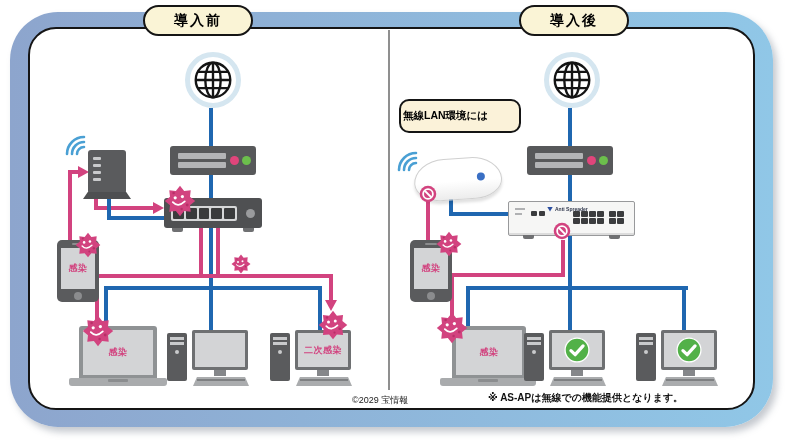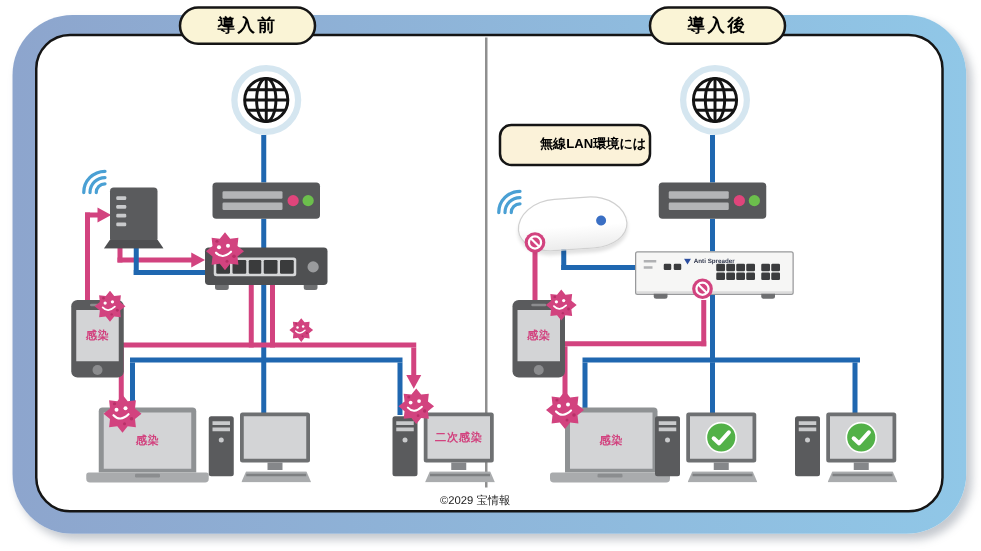--- a/index.html
+++ b/index.html
@@ -66,21 +66,21 @@
              border-radius:2px;z-index:3;box-shadow:inset 0 -2px 0 #dcdcdc;}
   .app-logo{position:absolute;left:38px;top:4px;display:flex;align-items:center;gap:2px;font-size:5px;
             color:#30374d;font-weight:700;white-space:nowrap;}
   .logo-mark{width:6px;height:5px;background:#2b4ea0;clip-path:polygon(0 0,100% 0,50% 100%);display:block;}
   .app-mk{position:absolute;background:#b0b1b3;display:block;}
   .app-pt{position:absolute;background:#3b3c3e;border-radius:1px;display:block;}
   .pt-grid{position:absolute;display:grid;grid-template-columns:repeat(4,7px);grid-auto-rows:6px;gap:1px;}
   .pt-grid.four{grid-template-columns:repeat(2,7px);}
   .pt-grid i{background:#3b3c3e;border-radius:1px;display:block;}
   .callout{position:absolute;left:399px;top:99px;width:122px;background:#fbf2d9;border:2px solid #151515;
-           border-radius:10px;padding:7px 2px;text-align:right;font-size:10.5px;font-weight:600;
+           border-radius:10px;padding:7px 2px;text-align:left;font-size:10.5px;font-weight:600;
            line-height:1.5;z-index:8;box-sizing:border-box;}
   .ap-pad{position:absolute;left:414px;top:158px;width:86px;height:40px;
           background:linear-gradient(180deg,#ffffff 55%,#ececec);border:1px solid #d0d0d0;
           border-radius:38% 38% 34% 34%/60% 60% 48% 48%;transform:rotate(-4deg);z-index:4;
           box-shadow:0 3px 3px rgba(0,0,0,.12);}
   .ap-dot{position:absolute;right:16px;top:15px;width:8px;height:8px;border-radius:50%;background:#3a6fc4;display:block;}
   .copyright{position:absolute;left:352px;top:394px;font-size:9px;color:#222;z-index:8;}
   .note{position:absolute;left:488px;top:391px;font-size:10px;font-weight:700;color:#111;z-index:8;}
 </style>
 </head>
@@ -215,21 +215,21 @@
         <i class="tw-bar" style="top:9px;"></i>
         <i class="tw-dot"></i>
       </div>
       <div class="mon" style="left:25px;top:0;width:56px;height:40px;">
         <div class="mon-scr"></div>
       </div>
       <i class="mon-stand" style="left:47px;top:40px;width:12px;height:6px;"></i>
       <i class="kb" style="left:26px;top:47px;width:56px;"></i>
     </div>
 
-    <div class="desktop" style="left:270px;top:330px;width:85px;height:58px;margin-left:44px;">
+    <div class="desktop" style="left:270px;top:330px;width:85px;height:58px;">
       <div class="tower" style="left:0;top:3px;height:48px;">
         <i class="tw-bar" style="top:4px;"></i>
         <i class="tw-bar" style="top:9px;"></i>
         <i class="tw-dot"></i>
       </div>
       <div class="mon" style="left:25px;top:0;width:56px;height:40px;">
         <div class="mon-scr">
           <span class="inf">二次感染</span>
         </div>
       </div>
@@ -385,13 +385,14 @@
 
     <svg class="virus" style="left:436px;top:231px;width:26px;height:26px;">
         <use href="#sym-virus"></use>
       </svg>
     <svg class="virus" style="left:436px;top:312px;width:32px;height:32px;">
         <use href="#sym-virus"></use>
       </svg>
   </div>
 
   <div class="copyright">©2029 宝情報</div>
+  <div class="note">※ AS-APは無線での機能提供となります。</div>
 </div>
 
 </body></html>

